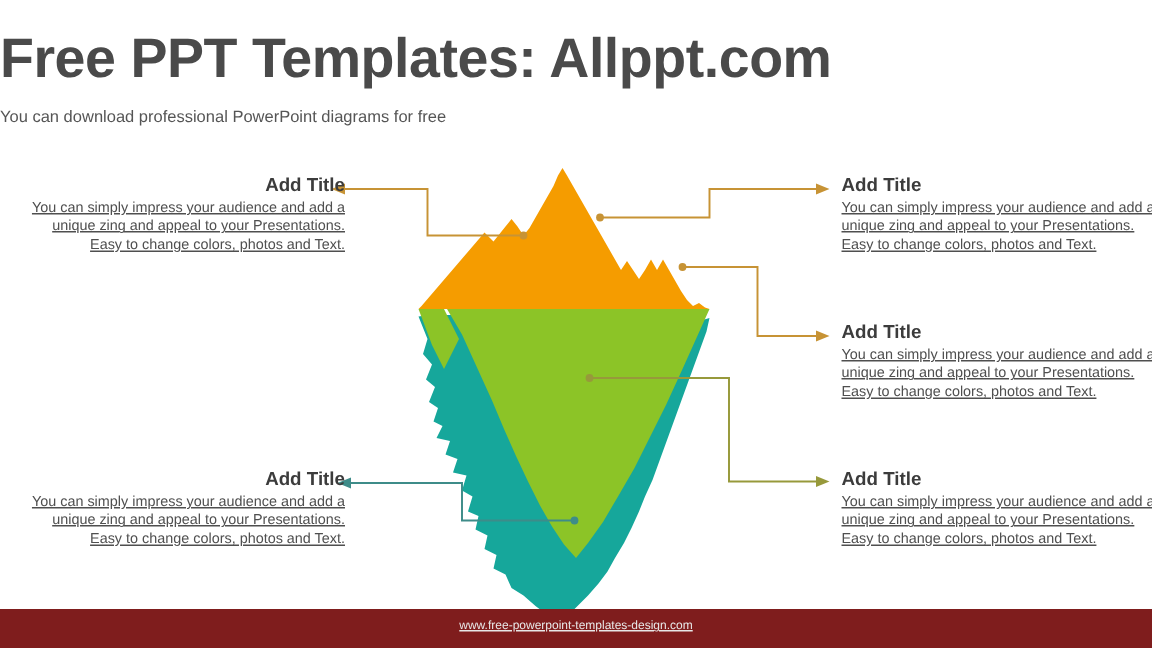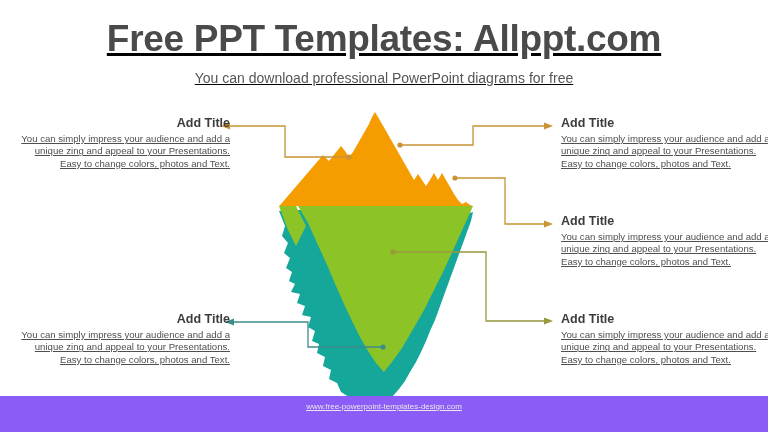--- a/index.html
+++ b/index.html
@@ -7,30 +7,30 @@
   body{
     width:768px;height:432px;
     background:#ffffff;
     font-family:"Liberation Sans", sans-serif;
     overflow:hidden;
     position:relative;
   }
   .slide{position:absolute;inset:0;background:#fff;}
 
   
-  .header{position:absolute;left:0;top:0;width:768px;text-align:center;text-decoration:underline;}
+  .header{position:absolute;left:0;top:0;width:768px;}
   .main-title{
     margin:0;padding-top:17px;
     font-size:37px;line-height:44px;
     font-weight:bold;color:#4a4a4a;
     letter-spacing:-0.3px;
   }
   .sub-title{
     margin:0;padding-top:7px;
-    font-size:14px;line-height:20px;
+    font-size:11px;line-height:20px;
     font-weight:normal;color:#555555;
   }
 
   
   .diagram{position:absolute;left:0;top:0;width:768px;height:432px;}
   .diagram svg{display:block;}
 
   
   .block{position:absolute;width:212px;}
   .block .b-title{
@@ -44,22 +44,22 @@
   .block.left{text-align:right;}
 
   #blk-tl{left:18px;top:116px;}
   #blk-bl{left:18px;top:312px;}
   #blk-tr{left:561px;top:116px;}
   #blk-mr{left:561px;top:214px;}
   #blk-br{left:561px;top:312px;}
 
   
   .footer{
-    position:absolute;left:0;bottom:0;width:768px;height:36px;
-    background:#8b5cf6;
+    position:absolute;left:0;bottom:0;width:768px;height:26px;
+    background:#7f1d1d;
   }
   .footer .url{
     position:absolute;left:0;right:0;top:6px;
     text-align:center;font-size:8px;color:#e8e8e8;
     text-decoration:underline;
   }
 </style>
 </head>
 <body>
 

